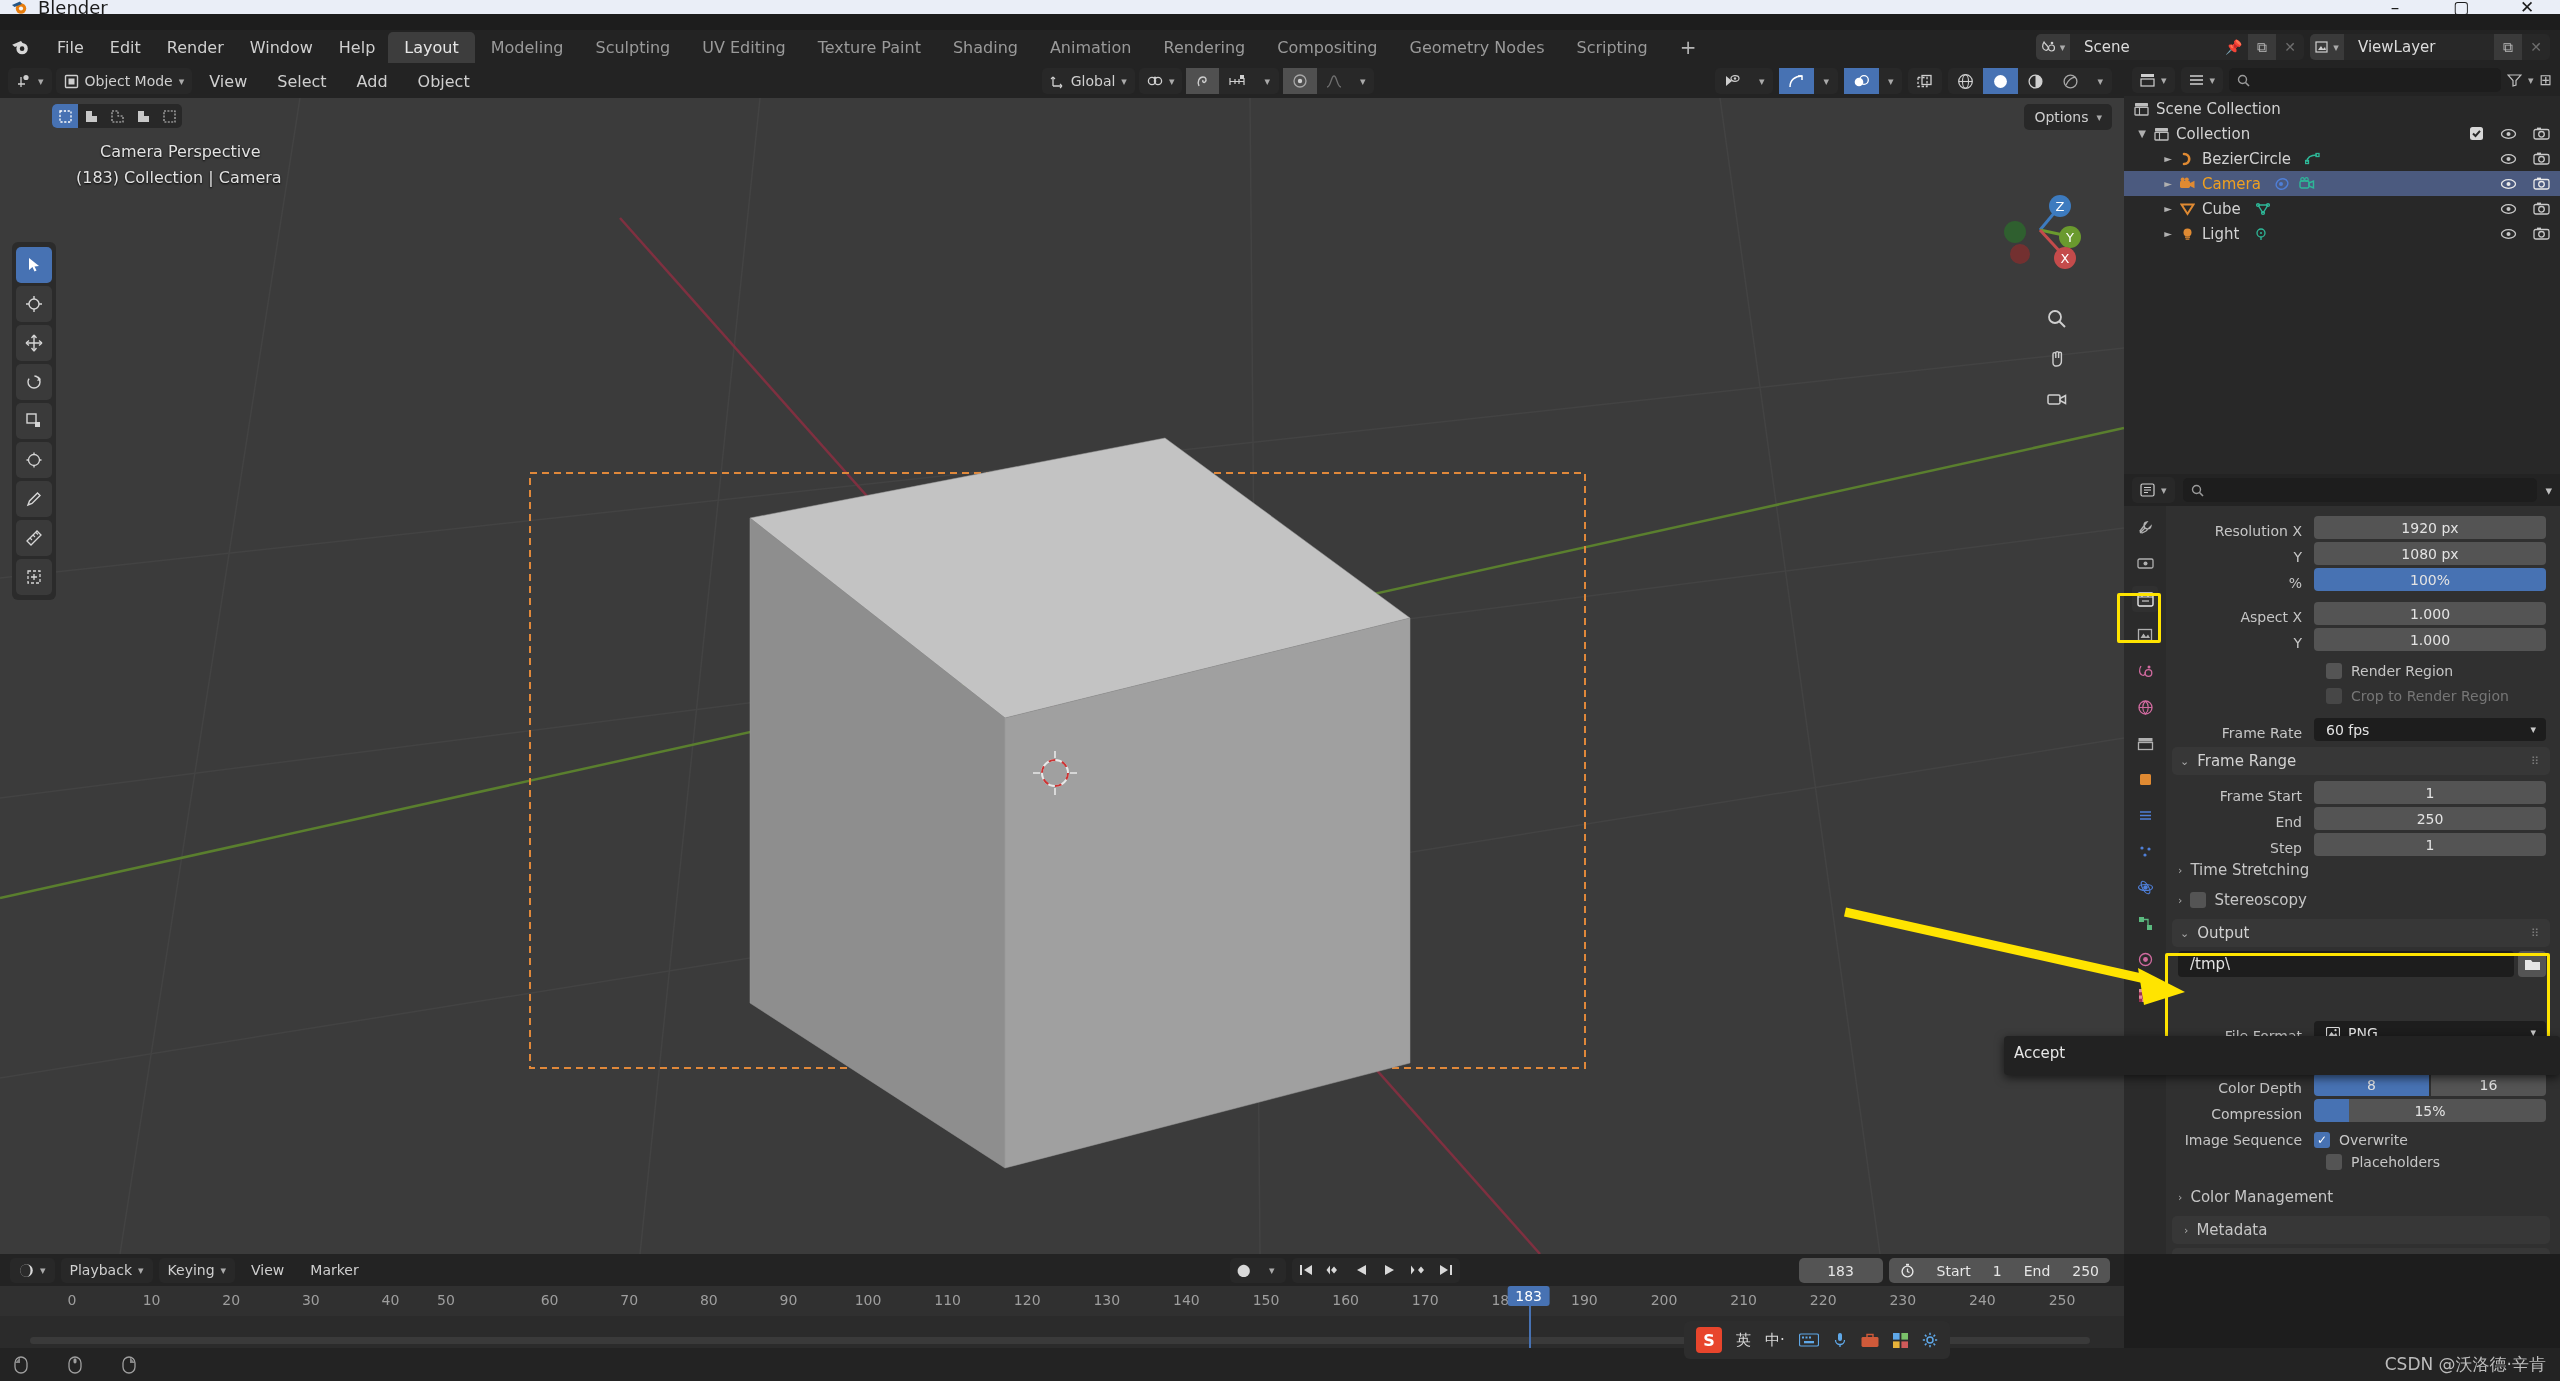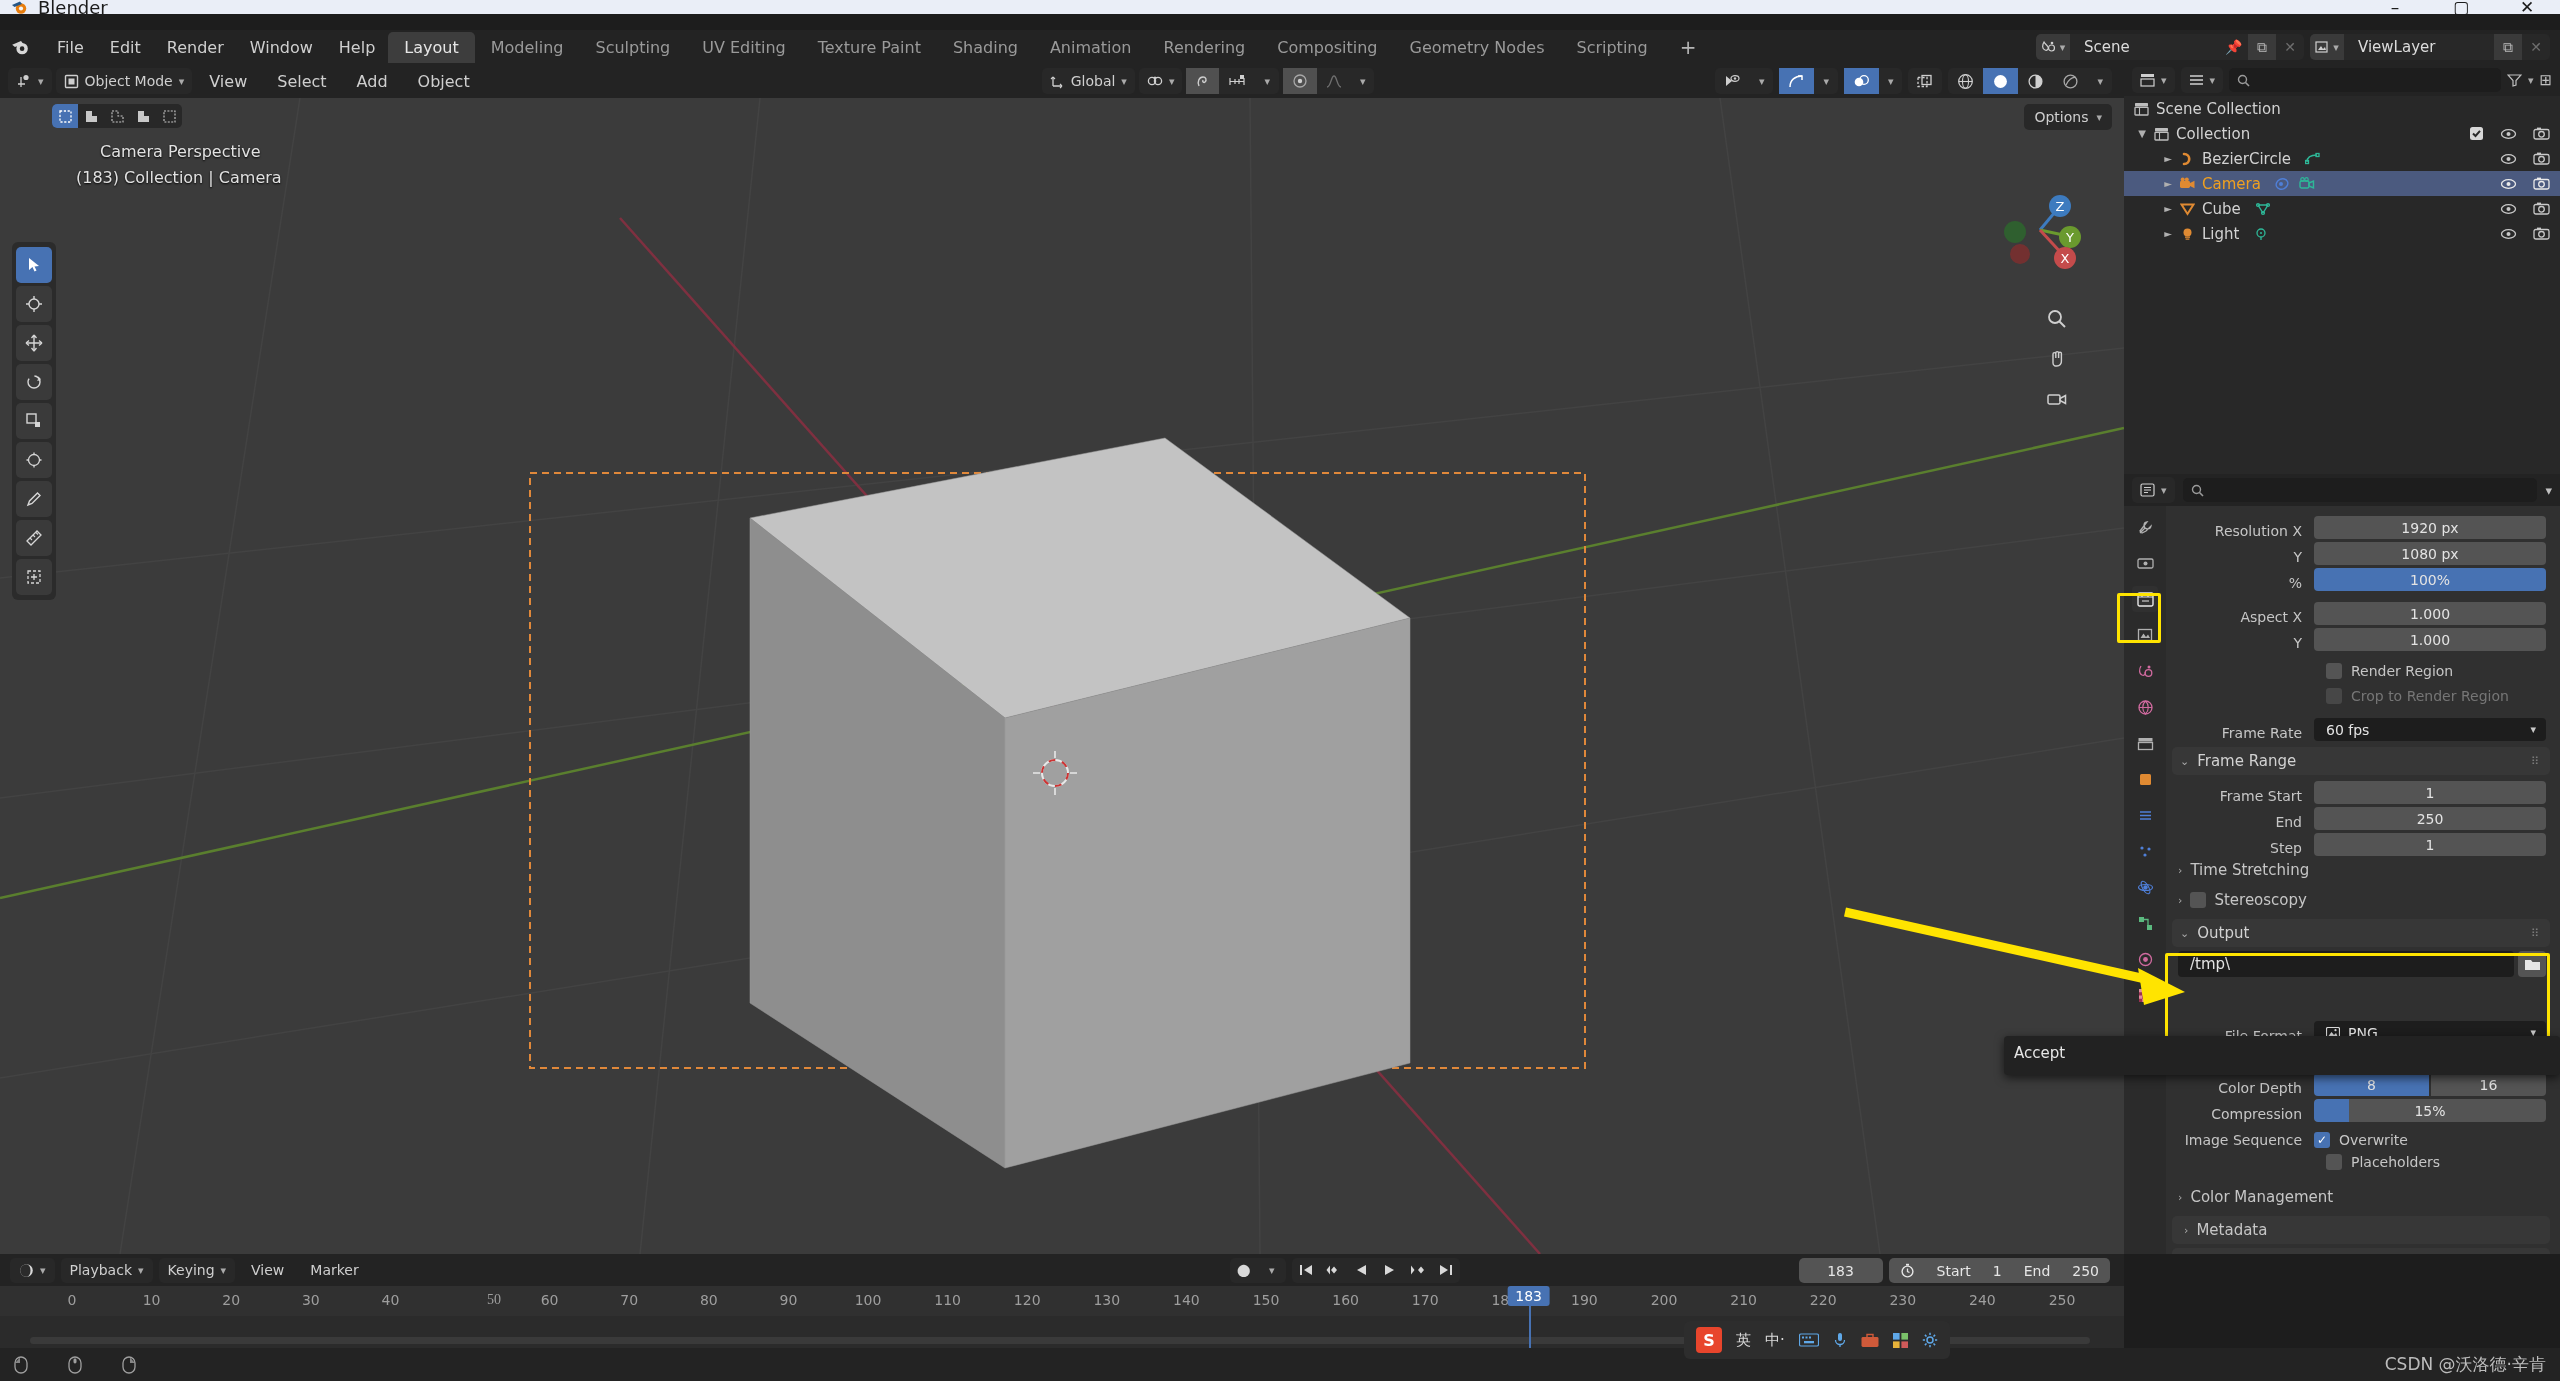--- a/index.html
+++ b/index.html
@@ -1280,21 +1280,21 @@
       </div>
     </div>
   </div>
 
   <div id="tl-ruler">
       <div class="tick" style="left: 72px;">0</div>
       <div class="tick" style="left: 151.6px;">10</div>
       <div class="tick" style="left: 231.2px;">20</div>
       <div class="tick" style="left: 310.8px;">30</div>
       <div class="tick" style="left: 390.4px;">40</div>
-      <div class="tick" style="left: 494px; font-family: Liberation Serif, serif;">50</div>
+      <div class="tick" style="left: 446px;">50</div>
       <div class="tick" style="left: 549.6px;">60</div>
       <div class="tick" style="left: 629.2px;">70</div>
       <div class="tick" style="left: 708.8px;">80</div>
       <div class="tick" style="left: 788.4px;">90</div>
       <div class="tick" style="left: 868px;">100</div>
       <div class="tick" style="left: 947.6px;">110</div>
       <div class="tick" style="left: 1027.2px;">120</div>
       <div class="tick" style="left: 1106.8px;">130</div>
       <div class="tick" style="left: 1186.4px;">140</div>
       <div class="tick" style="left: 1266px;">150</div>

